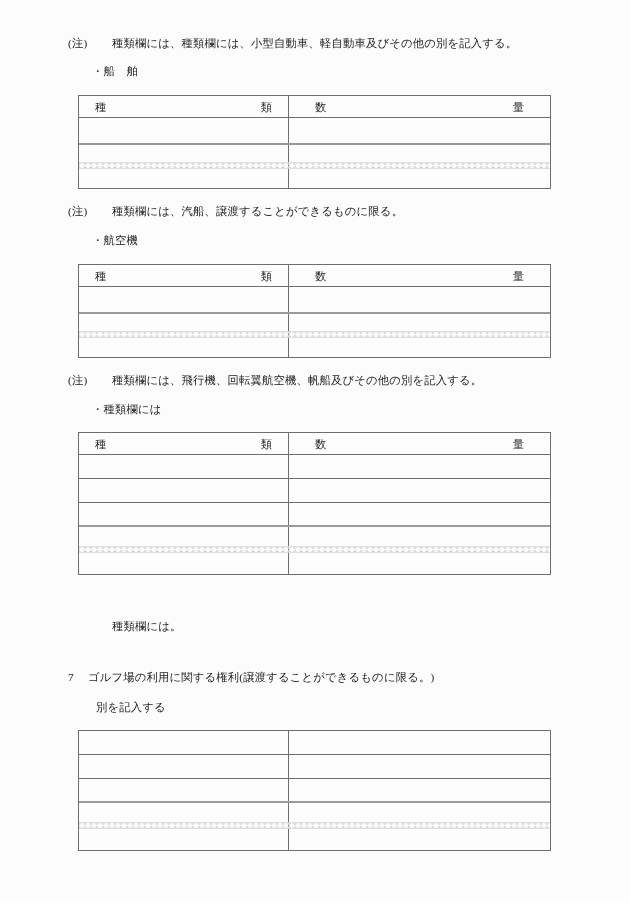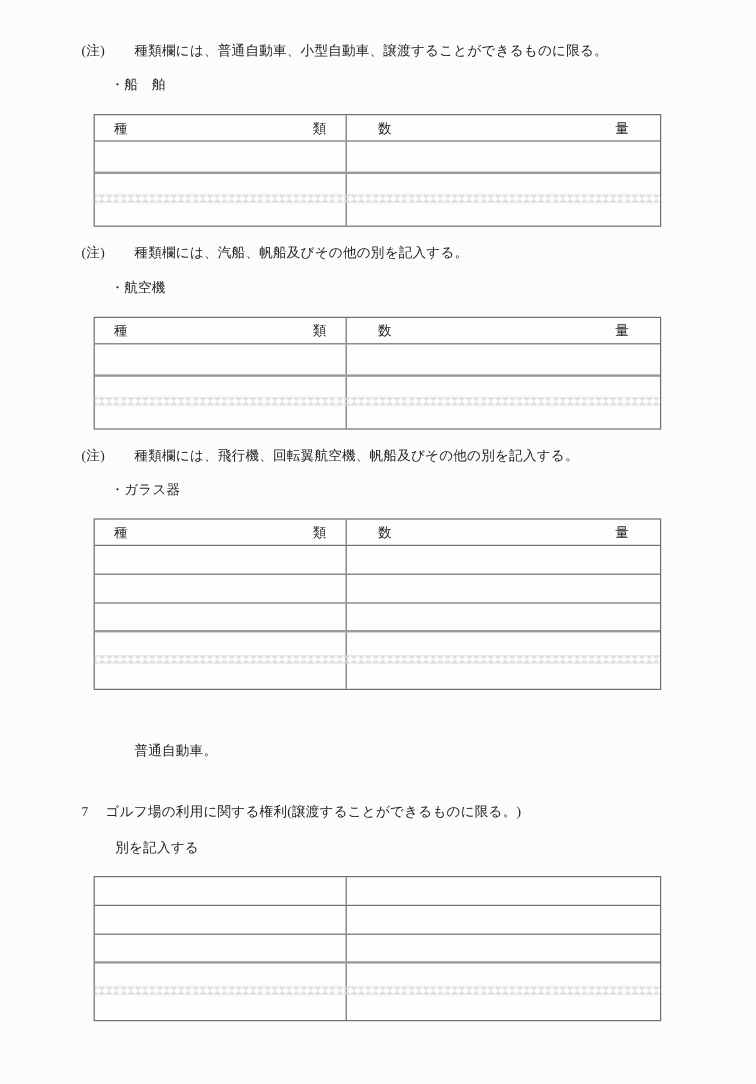--- a/index.html
+++ b/index.html
@@ -135,21 +135,21 @@
     background-position: 0 0, 0 0;
     opacity: 0.85;
   }
 </style>
 </head>
 <body>
 
 <div class="page">
 
   <div class="note" style="left:68px; top:32px;">
-    <span class="note-label">(注)</span><span>種類欄には、普通自動車、小型自動車、譲渡することができるものに限る。</span>
+    <span class="note-label">(注)</span><span>種類欄には、種類欄には、小型自動車、軽自動車及びその他の別を記入する。</span>
   </div>
 
   <div class="bullet" style="left:92px; top:61px;">・船　舶</div>
 
   <div class="tbl" style="left:78px; top:95px; width:473px; height:94px;">
     <div class="trow" style="height:22px;">
       <div class="cell-l">
         <div class="hdr-txt">
           <span>種</span>
           <span>類</span>
@@ -167,21 +167,21 @@
       <div class="cell-r"></div>
     </div>
     <div class="trow last" style="height:43px;">
       <div class="cell-l"></div>
       <div class="cell-r"></div>
       <div class="wavy" style="top:17px;"></div>
     </div>
   </div>
 
   <div class="note" style="left:68px; top:200px;">
-    <span class="note-label">(注)</span><span>種類欄には、汽船、帆船及びその他の別を記入する。</span>
+    <span class="note-label">(注)</span><span>種類欄には、汽船、譲渡することができるものに限る。</span>
   </div>
 
   <div class="bullet" style="left:92px; top:230px;">・航空機</div>
 
   <div class="tbl" style="left:78px; top:264px; width:473px; height:94px;">
     <div class="trow" style="height:22px;">
       <div class="cell-l">
         <div class="hdr-txt">
           <span>種</span>
           <span>類</span>
@@ -202,21 +202,21 @@
       <div class="cell-l"></div>
       <div class="cell-r"></div>
       <div class="wavy" style="top:17px;"></div>
     </div>
   </div>
 
   <div class="note" style="left:68px; top:369px;">
     <span class="note-label">(注)</span><span>種類欄には、飛行機、回転翼航空機、帆船及びその他の別を記入する。</span>
   </div>
 
-  <div class="bullet" style="left:92px; top:399px;">・ガラス器</div>
+  <div class="bullet" style="left:92px; top:399px;">・種類欄には</div>
 
   <div class="tbl" style="left:78px; top:432px; width:473px; height:143px;">
     <div class="trow" style="height:22px;">
       <div class="cell-l">
         <div class="hdr-txt">
           <span>種</span>
           <span>類</span>
         </div>
       </div>
       <div class="cell-r">
@@ -238,21 +238,21 @@
       <div class="cell-l"></div>
       <div class="cell-r"></div>
     </div>
     <div class="trow last" style="height:47px;">
       <div class="cell-l"></div>
       <div class="cell-r"></div>
       <div class="wavy" style="top:19px;"></div>
     </div>
   </div>
 
-  <div class="note-cont" style="left:112px; top:615px;">普通自動車。</div>
+  <div class="note-cont" style="left:112px; top:615px;">種類欄には。</div>
 
   <div class="sect-num" style="left:68px; top:667px;">7</div>
   <div class="sect-title" style="left:88px; top:667px;">ゴルフ場の利用に関する権利(譲渡することができるものに限る。)</div>
   <div class="sub-label" style="left:96px; top:697px;">別を記入する</div>
 
   <div class="tbl" style="left:78px; top:730px; width:473px; height:121px;">
     <div class="trow" style="height:24px;">
       <div class="cell-l"></div>
       <div class="cell-r"></div>
     </div>

